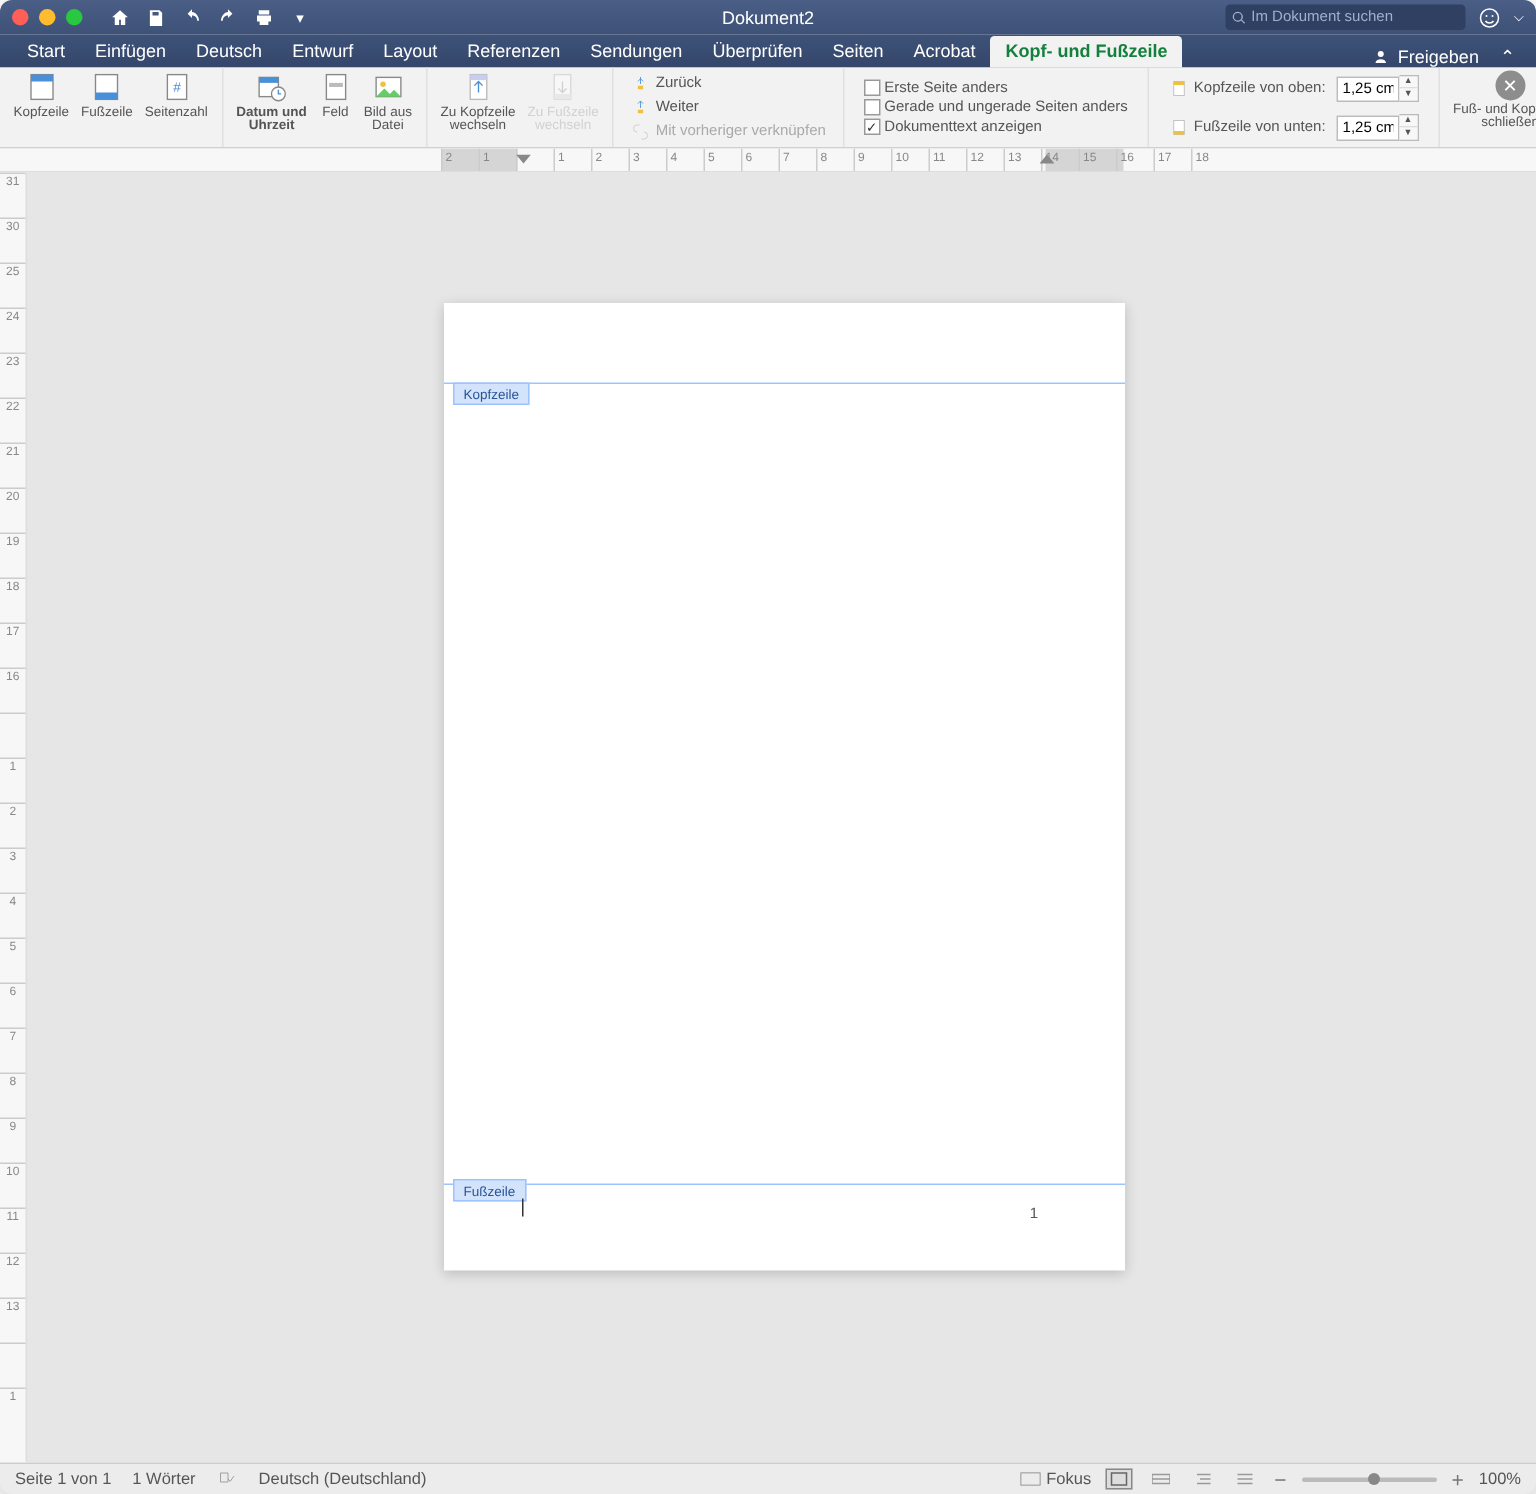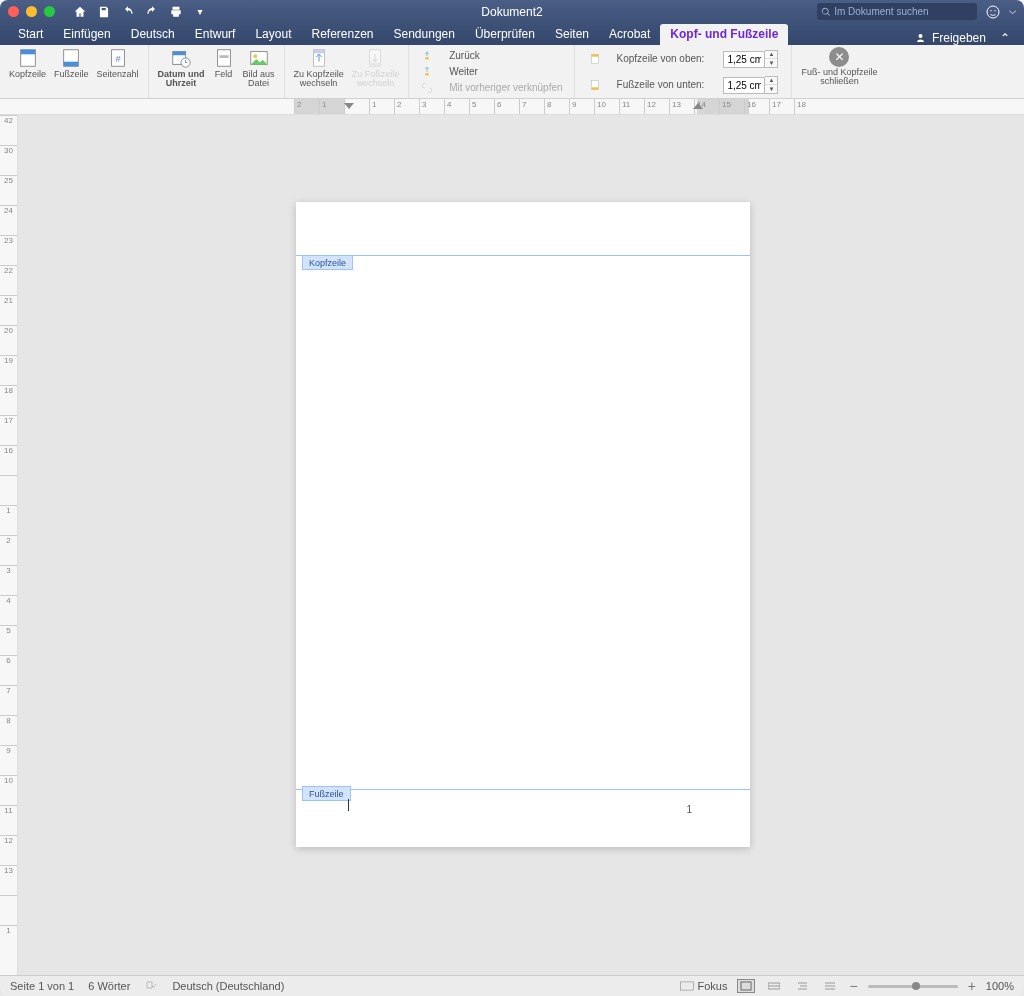--- a/index.html
+++ b/index.html
@@ -15,34 +15,34 @@
   .qat svg, .qat .glyph { width:14px; height:14px; fill:#fff; color:#fff; font-size:14px; display:inline-flex; align-items:center; justify-content:center;}
   .doc-title { position:absolute; left:50%; transform:translateX(-50%); font-size:12px; font-weight:500;}
   .titlebar-right { margin-left:auto; display:flex; align-items:center; gap:8px;}
   .searchbox { width:160px; height:17px; background:#2f4063; border-radius:3px; display:flex; align-items:center; padding:0 4px; color:#9db0cf; font-size:10px;}
   .searchbox svg{width:10px;height:10px;fill:#9db0cf;margin-right:3px;}
   .smiley{width:16px;height:16px;fill:#fff;}
   
   
   .tabbar { height:22px; background:linear-gradient(#3e5278,#34466a); display:flex; align-items:flex-end; color:#fff; font-size:12px; padding:0 8px;}
   .tabbar .tab{ padding:3px 10px 4px; cursor:pointer; white-space:nowrap;}
-  .tabbar .tab.active{ background:#f2f2f2; color:#6d28d9; border-radius:3px 3px 0 0; font-weight:600;}
+  .tabbar .tab.active{ background:#f2f2f2; color:#15803d; border-radius:3px 3px 0 0; font-weight:600;}
   .tabbar .spacer{flex:1;}
   .share{display:flex;align-items:center;gap:4px;padding:0 8px;font-size:12px;}
   .chev{padding:0 6px;}
   
   
   .ribbon { height:54px; background:#f2f2f2; border-bottom:1px solid #d0d0d0; display:flex; font-size:10px; color:#444; }
   .rgroup{display:flex;flex-direction:column;align-items:center;justify-content:flex-start;padding:2px 5px 2px;border-right:1px solid #e0e0e0;}
   .rgroup.row{flex-direction:column;align-items:flex-start;justify-content:center;gap:0px;}
   .bigbtn{display:flex;flex-direction:column;align-items:center;gap:1px;padding:0 4px;cursor:pointer;}
   .bigbtn .ico{width:22px;height:22px;display:flex;align-items:center;justify-content:center;}
   .bigbtn .lbl{text-align:center;line-height:1.05;font-size:9px;color:#555;}
   .hgroup{display:flex;}
-  .smallrow{display:flex;align-items:center;gap:15px;padding:1px 3px;font-size:10px;color:#555;white-space:nowrap;}
+  .smallrow{display:flex;align-items:center;gap:3px;padding:1px 3px;font-size:10px;color:#555;white-space:nowrap;}
   .smallrow.dim{color:#aaa;}
   .smallrow .sico{width:14px;height:14px;display:inline-flex;align-items:center;justify-content:center;}
   .chk{width:11px;height:11px;border:1px solid #999;background:#fff;display:inline-flex;align-items:center;justify-content:center;font-size:9px;color:#333;}
   .spin{display:flex;align-items:flex-end;}
   .spin input{width:42px;height:17px;font-size:10px;border:1px solid #bbb;padding:0 3px;text-align:right;background:#fff;}
   .spinbtns{display:flex;flex-direction:column;border:1px solid #bbb;border-left:none;}
   .spinbtns div{width:12px;height:8px;background:#f8f8f8;font-size:6px;display:flex;align-items:center;justify-content:center;color:#555;border-bottom:1px solid #ddd;}
   .spinbtns div:last-child{border-bottom:none;}
   .closeX{width:20px;height:20px;border-radius:50%;background:#8d8d8d;color:#fff;display:flex;align-items:center;justify-content:center;font-size:12px;}
   
@@ -279,20 +279,34 @@
       <div class="smallrow dim">
           <span class="sico">
             <svg viewBox="0 0 24 24">
               <path d="M8 12a4 4 0 010-8h3M16 12a4 4 0 010 8h-3" stroke="#ccc" fill="none"></path>
             </svg>
           </span>
           <span>Mit vorheriger verknüpfen</span>
         </div>
     </div>
 
+    <div class="rgroup row" style="padding:4px 10px;">
+      <div class="smallrow">
+          <span class="chk"></span>
+          <span>Erste Seite anders</span>
+        </div>
+      <div class="smallrow">
+          <span class="chk"></span>
+          <span>Gerade und ungerade Seiten anders</span>
+        </div>
+      <div class="smallrow">
+          <span class="chk">✓</span>
+          <span>Dokumenttext anzeigen</span>
+        </div>
+    </div>
 
     <div class="rgroup row" style="padding:6px 10px;gap:6px;">
       <div class="smallrow">
         <span class="sico">
             <svg viewBox="0 0 24 24">
               <rect x="6" y="4" width="12" height="16" fill="#fff" stroke="#bbb"></rect>
               <rect x="6" y="4" width="12" height="4" fill="#f0c040"></rect>
             </svg>
           </span>
         <span>Kopfzeile von oben:</span>
@@ -404,21 +418,21 @@
       </div>
     <div class="indent" style="left:693px;">
         <svg viewBox="0 0 10 10">
           <path d="M0 6h10L5 0z" fill="#888"></path>
         </svg>
       </div>
   </div>
 
   <div class="workspace">
     <div class="vruler" id="vruler">
-        <div class="vt" style="top: 0px;">42</div>
+        <div class="vt" style="top: 0px;">31</div>
         <div class="vt" style="top: 30px;">30</div>
         <div class="vt" style="top: 60px;">25</div>
         <div class="vt" style="top: 90px;">24</div>
         <div class="vt" style="top: 120px;">23</div>
         <div class="vt" style="top: 150px;">22</div>
         <div class="vt" style="top: 180px;">21</div>
         <div class="vt" style="top: 210px;">20</div>
         <div class="vt" style="top: 240px;">19</div>
         <div class="vt" style="top: 270px;">18</div>
         <div class="vt" style="top: 300px;">17</div>
@@ -447,21 +461,21 @@
         <div class="hfsep bot"></div>
         <div class="hftag foot">Fußzeile</div>
         <div class="pagecursor"></div>
         <div class="pagenum">1</div>
       </div>
     </div>
   </div>
 
   <div class="statusbar">
     <span>Seite 1 von 1</span>
-    <span>6 Wörter</span>
+    <span>1 Wörter</span>
     <span>
         <svg width="14" height="12" viewBox="0 0 24 24">
           <path d="M4 4h10v12H4z" fill="none" stroke="#888"></path>
           <path d="M14 12l3 3 5-7" fill="none" stroke="#888"></path>
         </svg>
       </span>
     <span>Deutsch (Deutschland)</span>
     <div class="sright">
       <span style="display:flex;align-items:center;gap:4px;">
           <svg width="14" height="10" viewBox="0 0 24 16">

